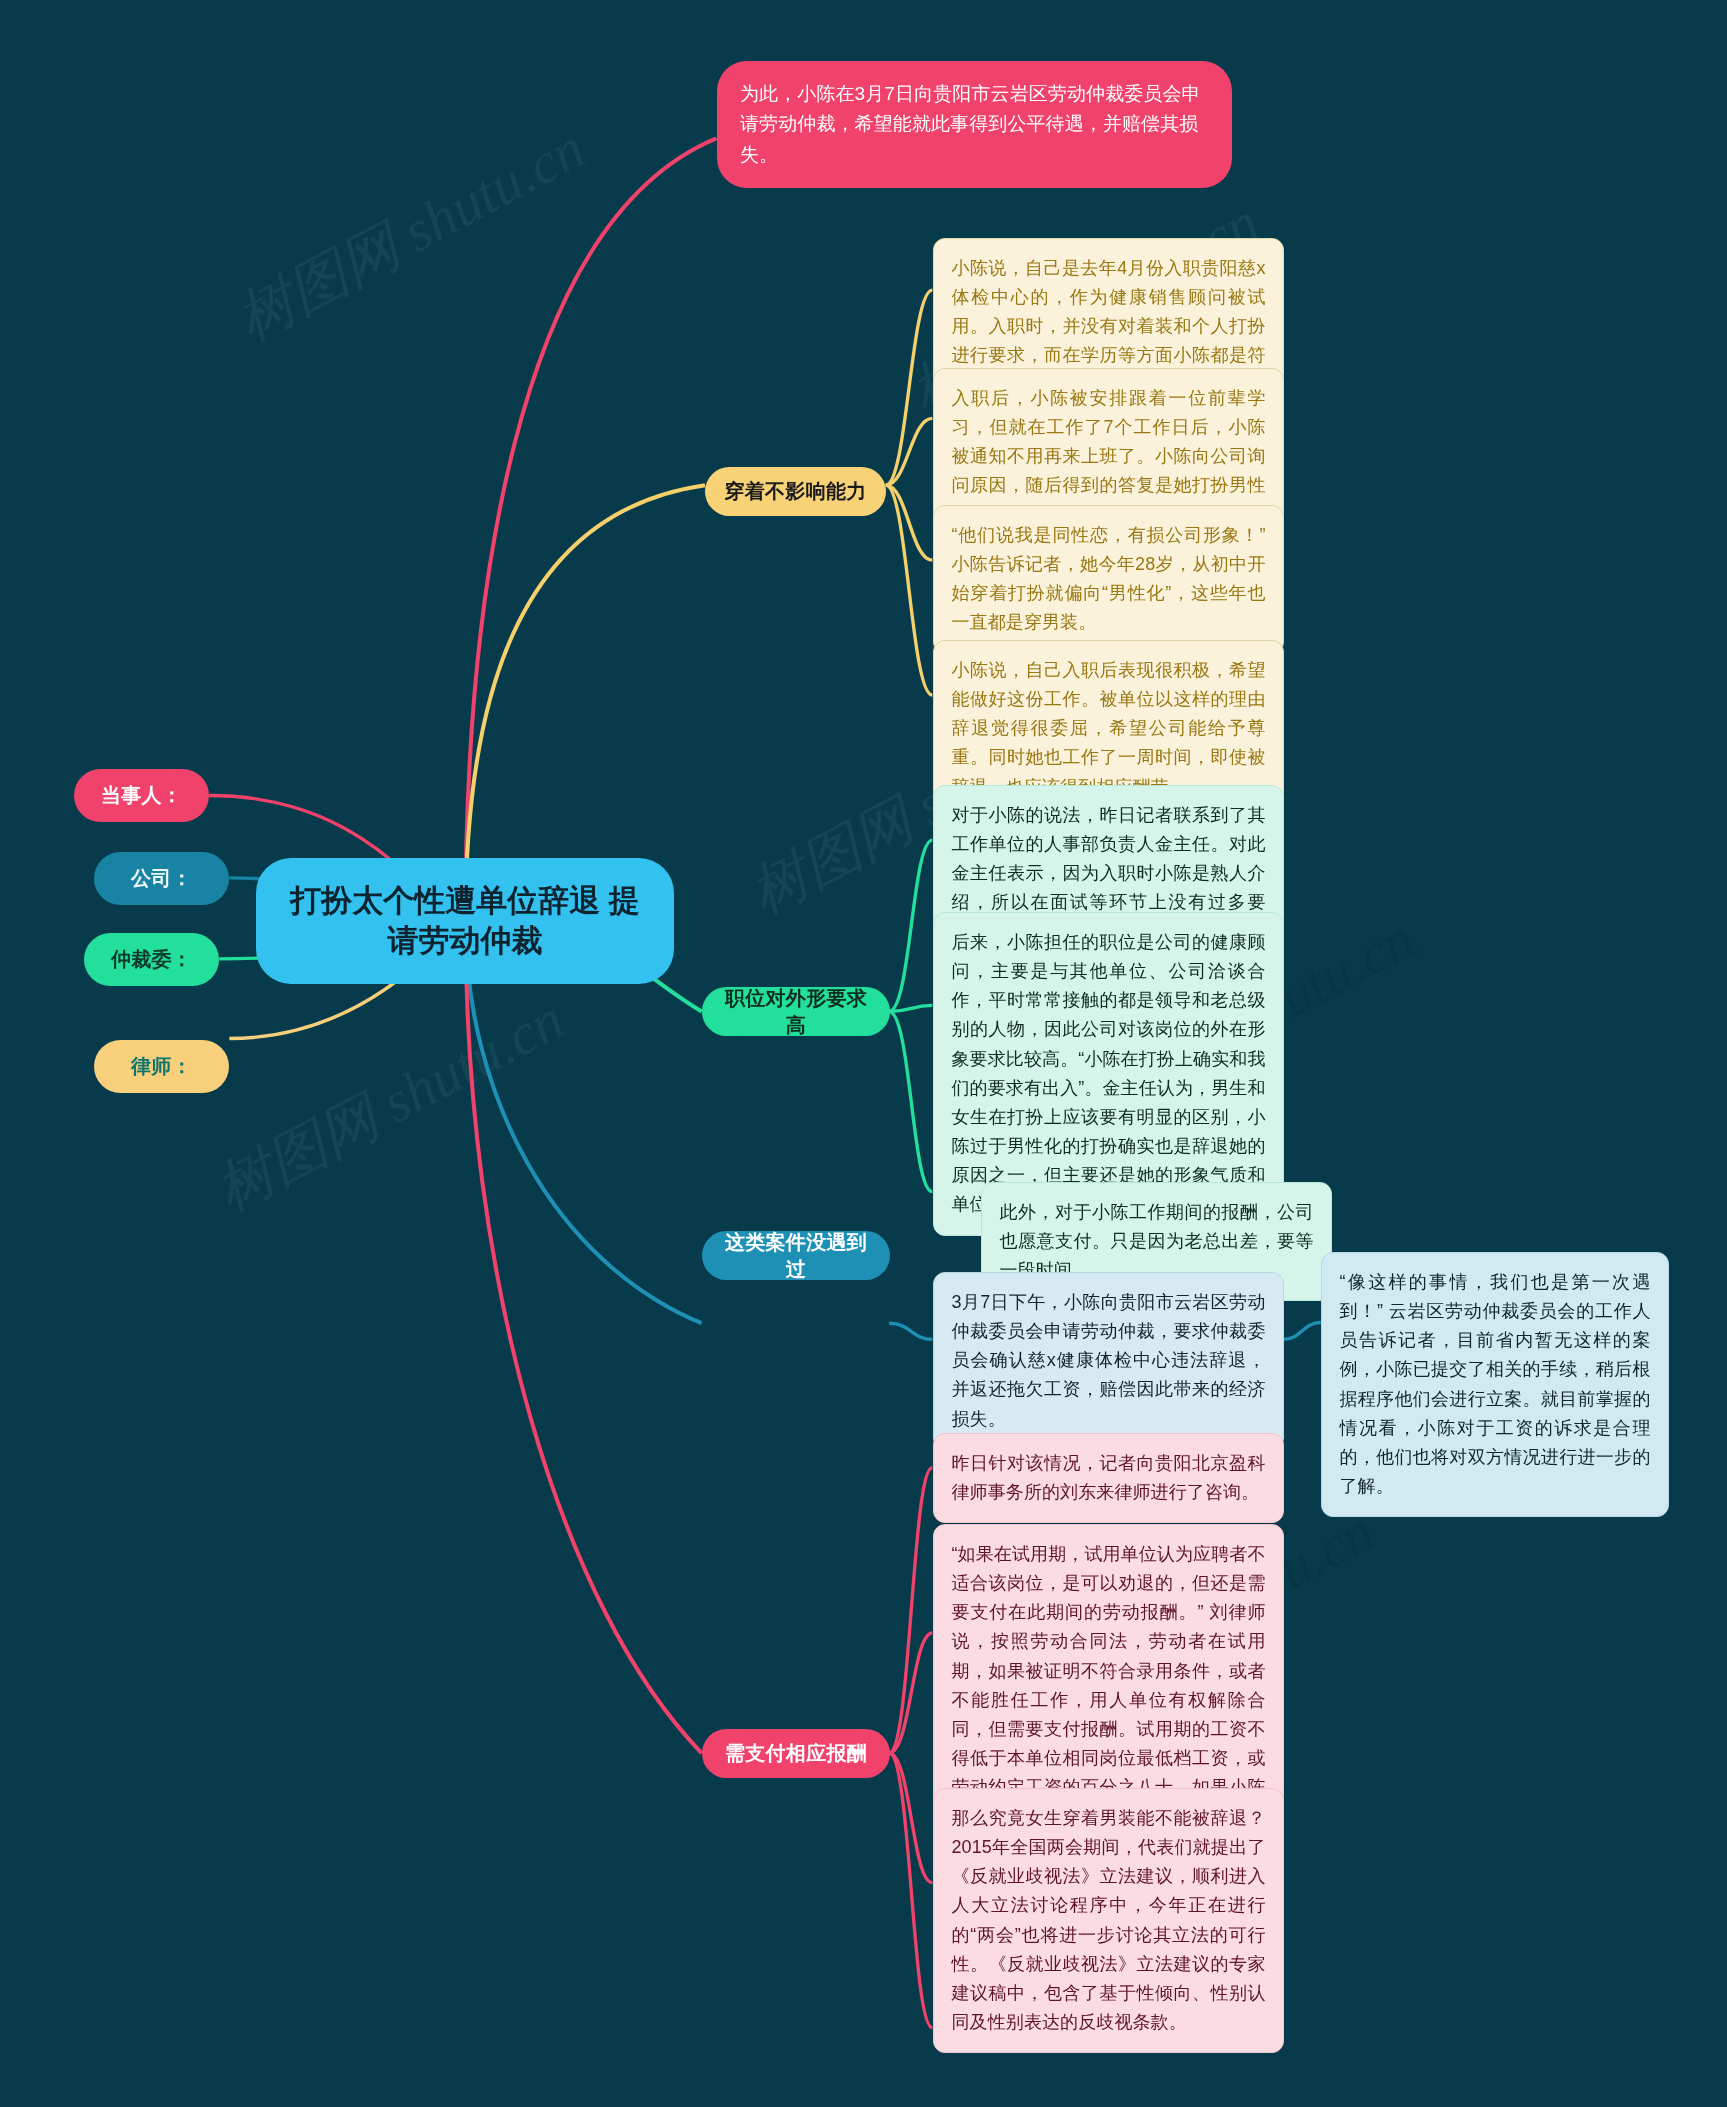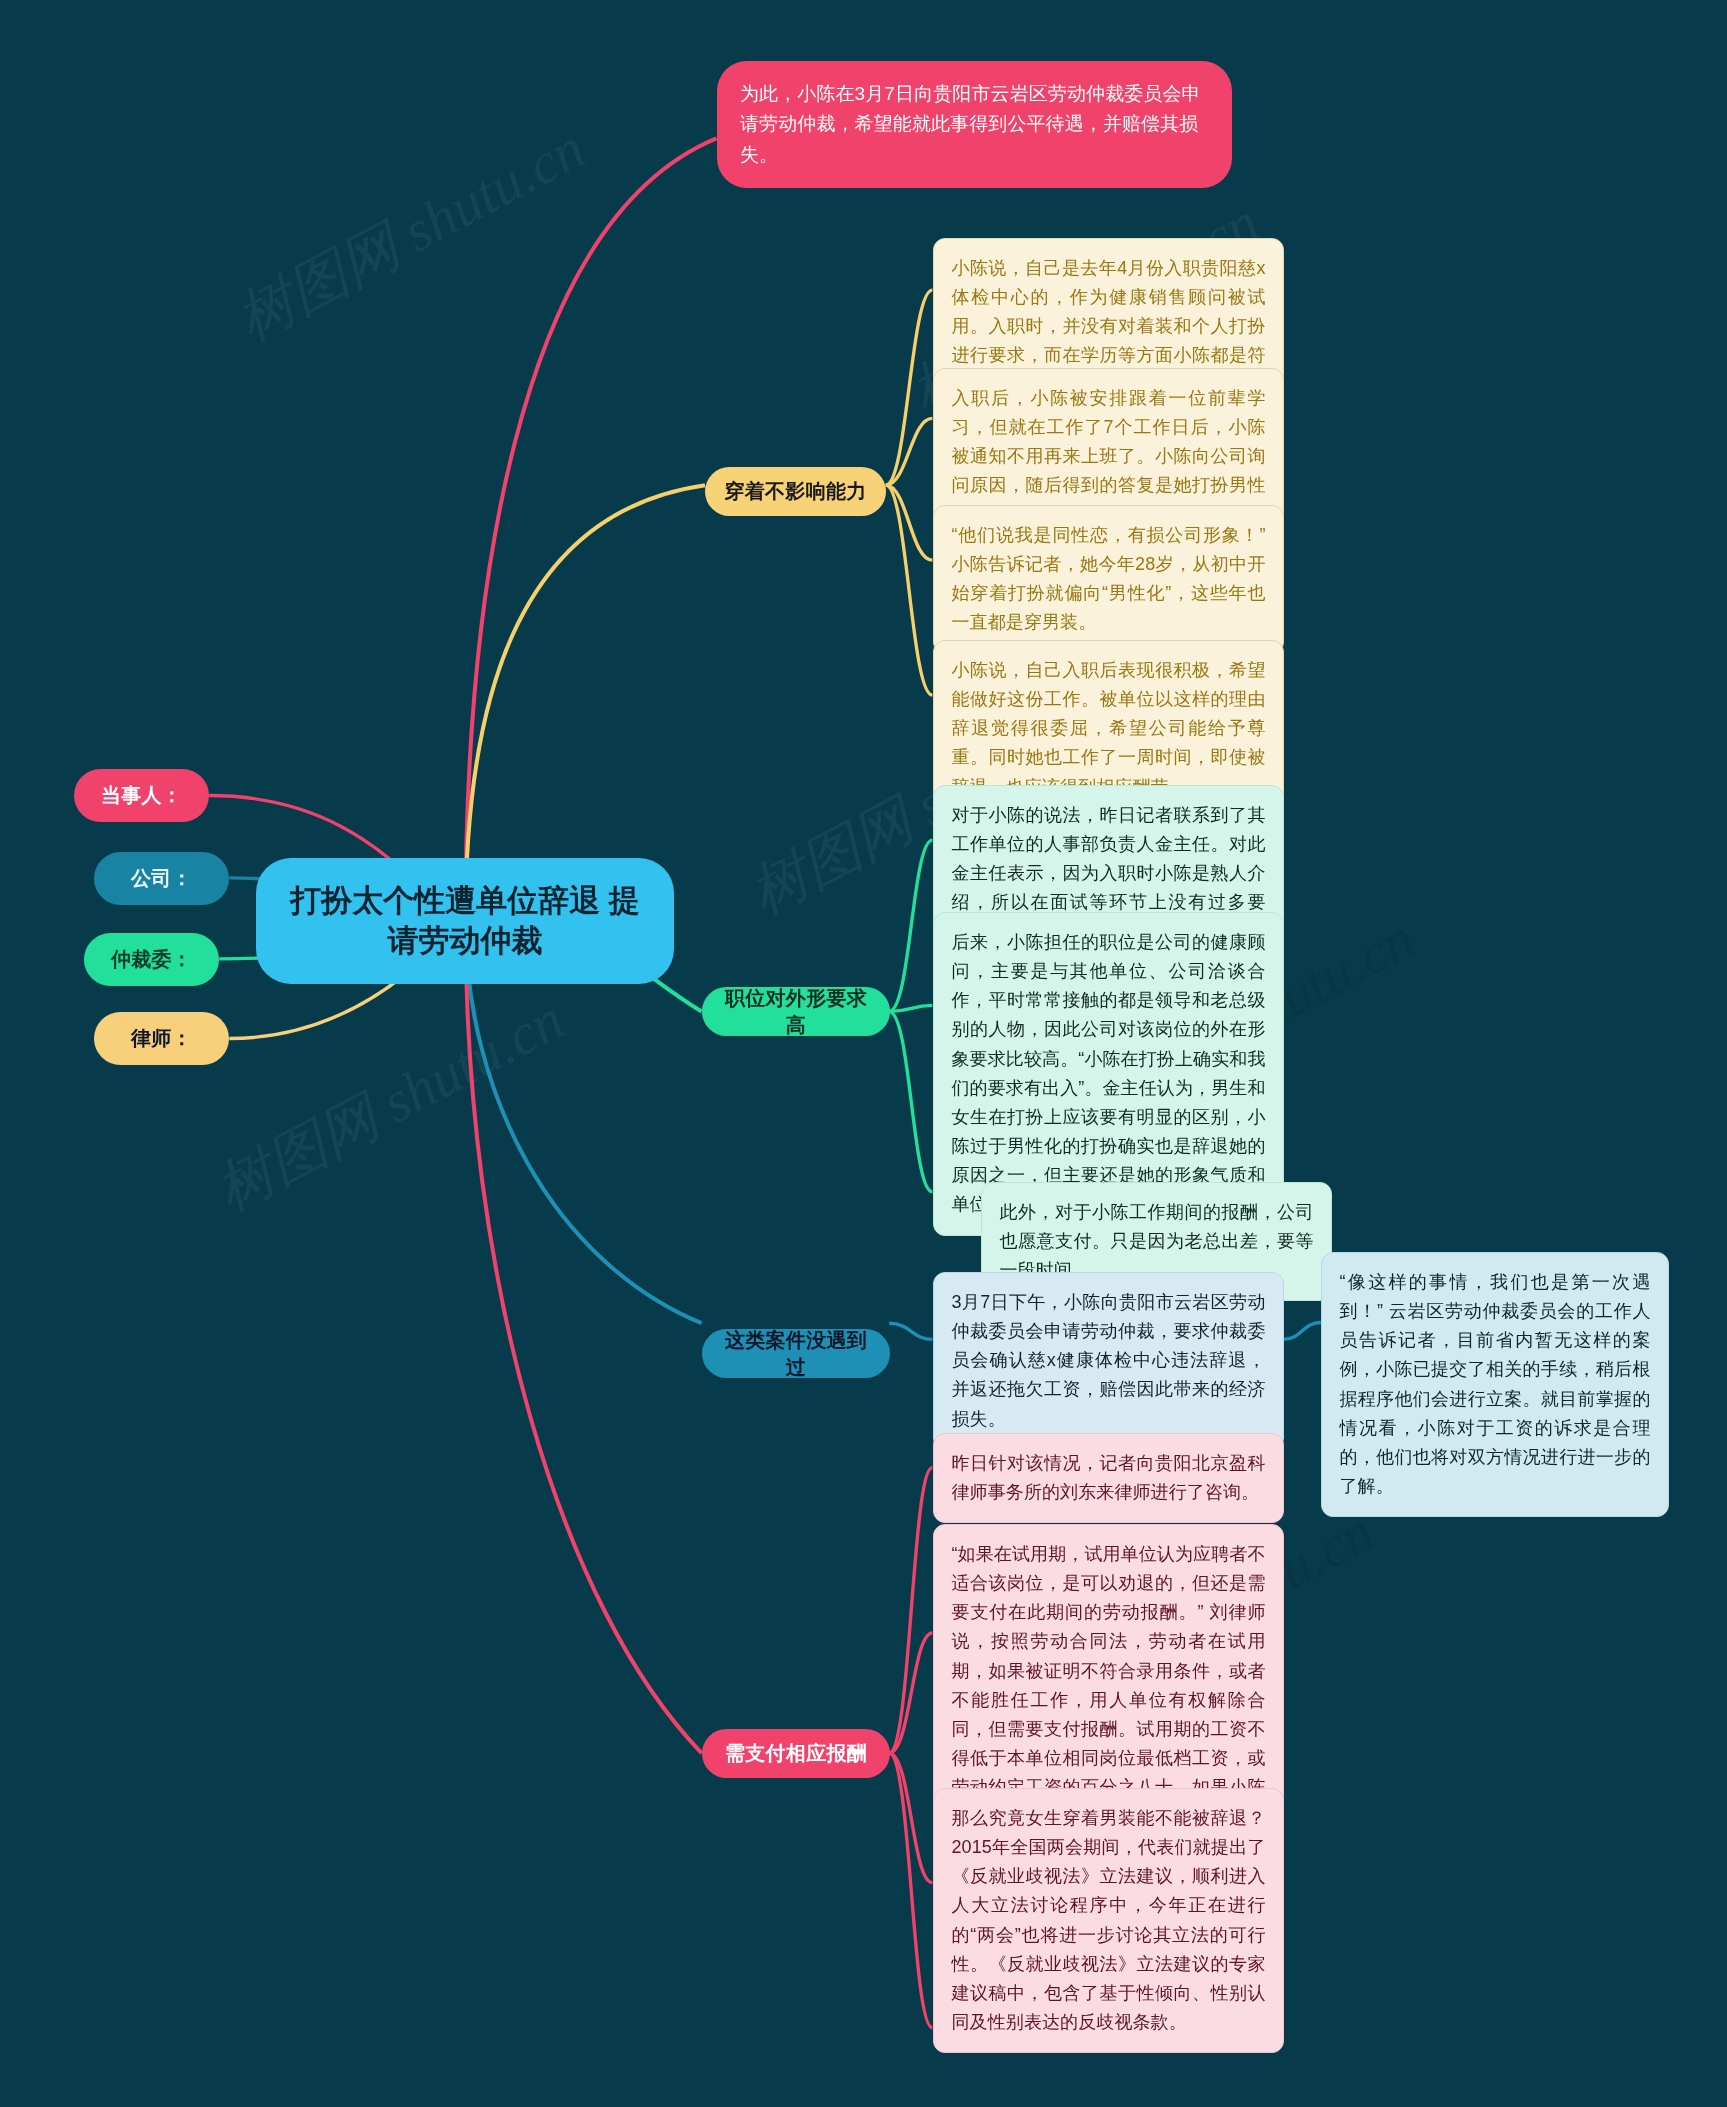--- a/index.html
+++ b/index.html
@@ -96,31 +96,31 @@
 
   
   .cat {
     width: 135px;
     height: 53px;
     font-size: 20px;
   }
   #cat-0 { left: 74px; top: 769px; background: #F0426B; color: #ffffff; }
   #cat-1 { left: 94px; top: 852px; background: #1983A3; color: #eaf7fb; }
   #cat-2 { left: 84px; top: 933px; background: #22E09B; color: #0b3b2c; }
-  #cat-3 { left: 94px; top: 1012px; background: #F8CF7B; color: #0f172a; }
+  #cat-3 { left: 94px; top: 1040px; background: #F8CF7B; color: #0f766e; }
 
   
   .branch-label {
     height: 49px;
     font-size: 20px;
     padding: 0 17.5px;
   }
   #bl-yellow { left: 705px; top: 461px;  width: 181px; background: #F8D277; color: #1a1a1a; margin-top: 6px; }
   #bl-green  { left: 702px; top: 987px; width: 188px; background: #22E09B; color: #0c2c22; }
-  #bl-blue   { left: 702px; top: 1329px; width: 188px; background: #1E8FB5; color: #0f172a; }
+  #bl-blue   { left: 702px; top: 1231px; width: 188px; background: #1E8FB5; color: #ffffff; }
   #bl-pink   { left: 702px; top: 1729px; width: 188px; background: #F0426B; color: #ffffff; }
 
   
   #top-pink {
     left: 717px;
     top: 61px;
     width: 515px;
     background: #F0426B;
     color: #ffffff;
     border-radius: 30px;

